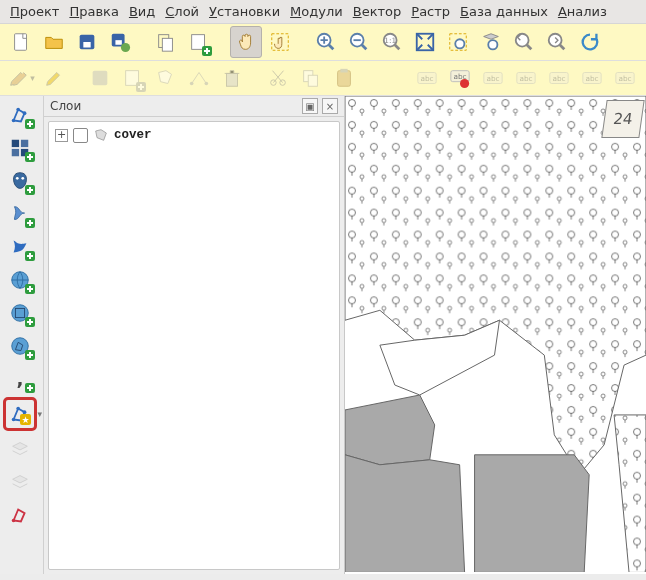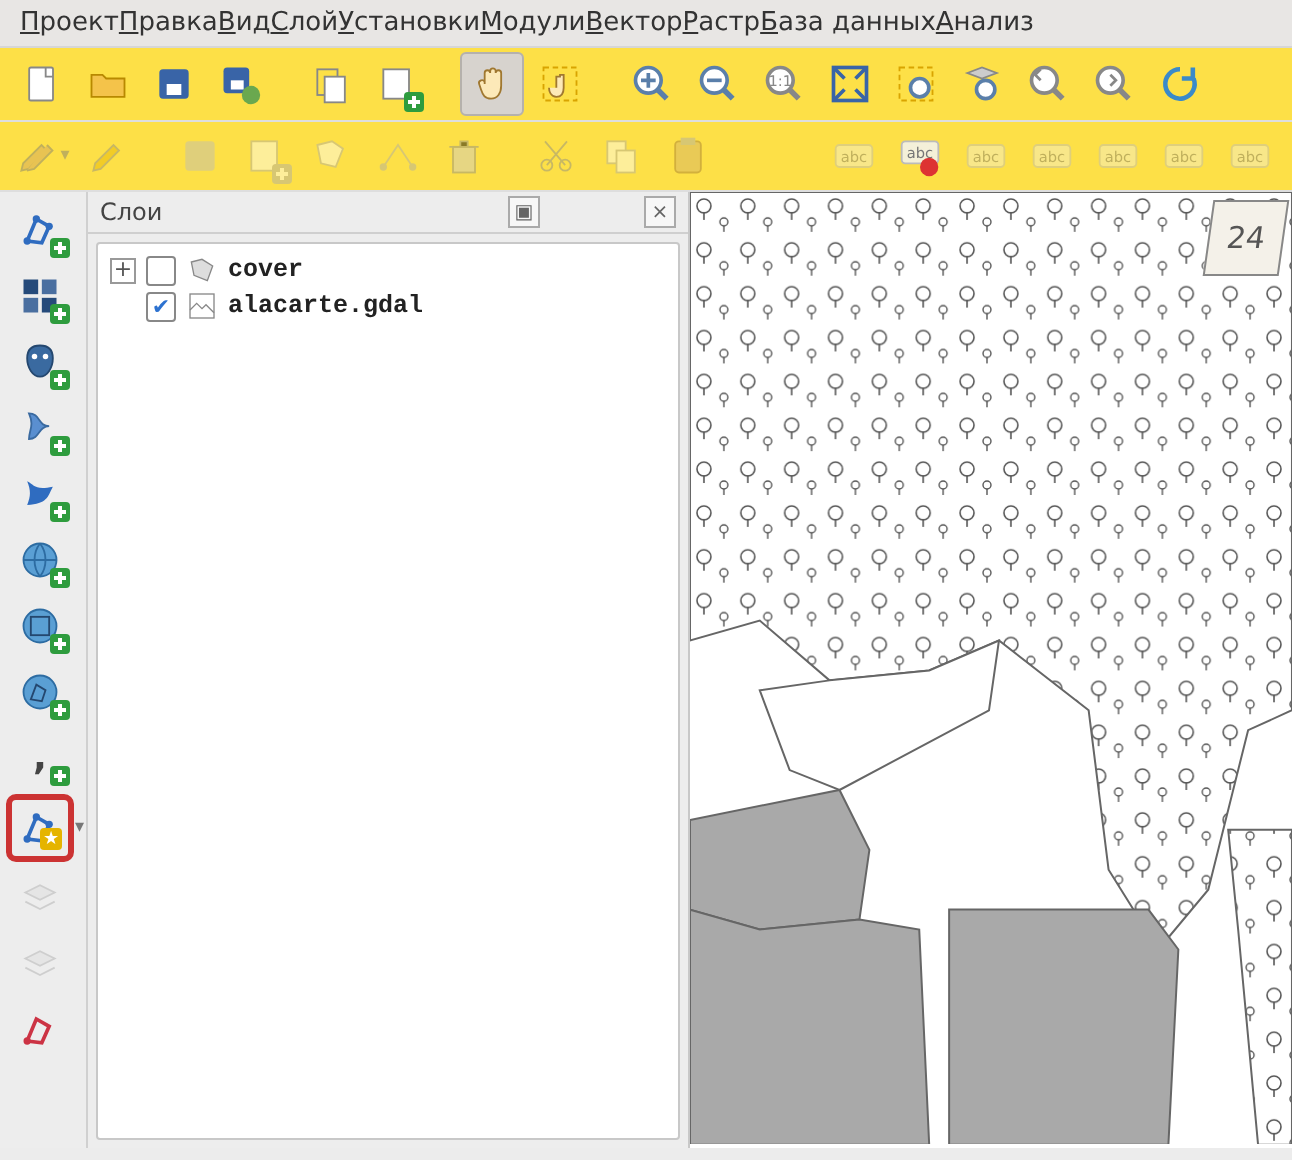--- a/index.html
+++ b/index.html
@@ -13,27 +13,27 @@
     --yellow:#e5b400;
   }
   html,body{margin:0;padding:0;height:100%;}
   body{
     width:646px;height:580px;overflow:hidden;
     font-family:"DejaVu Sans","Segoe UI",sans-serif;
     font-size:12px;color:#222;background:var(--bg);
   }
   
   .menubar{
-    display:flex;padding:4px 10px;background:#e8e6e4;border-bottom:1px solid #d6d6d6;
+    display:flex;gap:10px;padding:4px 10px;background:#e8e6e4;border-bottom:1px solid #d6d6d6;
   }
   .menu-item{cursor:default;color:var(--menu-color);font-size:13px;}
   .menu-item span.u{text-decoration:underline;}
   
   .tb-row{
-    display:flex;align-items:center;gap:3px;padding:2px 6px;border-bottom:1px solid #dedede;background:#fde047;
+    display:flex;align-items:center;gap:3px;padding:2px 6px;border-bottom:1px solid #dedede;background:#fef9c3;
   }
   .btn{
     width:30px;height:30px;display:flex;align-items:center;justify-content:center;
     border-radius:3px;position:relative;
   }
   .btn.pressed{background:#d7d3ce;border:1px solid #b5b1ac;}
   .sep{width:10px;}
   .mini-plus{position:absolute;right:2px;bottom:1px;width:10px;height:10px;border-radius:2px;background:var(--green);}
   .mini-plus:before,.mini-plus:after{content:"";position:absolute;background:#fff;}
   .mini-plus:before{left:4px;top:2px;width:2px;height:6px;}
@@ -43,21 +43,21 @@
   .body{
     display:grid;grid-template-columns:44px 300px 1fr;height:478px;
   }
   .sidebar{background:#ededed;border-right:1px solid #d0d0d0;display:flex;flex-direction:column;gap:3px;padding:4px 3px;}
   .sbtn{width:34px;height:30px;display:flex;align-items:center;justify-content:center;position:relative;border-radius:3px;}
   .sbtn.highlight{border:3px solid var(--accent);border-radius:5px;height:34px;box-sizing:border-box;}
   .dropdown-ind{font-size:9px;color:#777;margin-left:1px;}
   
   .layers-panel{background:#ededed;display:flex;flex-direction:column;}
   .layers-head{
-    display:flex;align-items:center;padding:2px 6px;border-bottom:1px solid #cfcfcf;gap:48px;
+    display:flex;align-items:center;padding:2px 6px;border-bottom:1px solid #cfcfcf;
   }
   .layers-title{flex:1;font-size:12px;color:#444;}
   .hbtn{width:14px;height:14px;margin-left:4px;border:1px solid #aaa;display:flex;align-items:center;justify-content:center;font-size:10px;color:#666;background:#f7f7f7;}
   .layers-tree{flex:1;background:#fff;border:1px solid #c8c8c8;border-radius:2px;margin:4px;padding:4px 2px;}
   .tree-row{display:flex;align-items:center;gap:5px;padding:1px 2px 1px 4px;}
   .tree-row.child{padding-left:22px;}
   .expander{width:11px;height:11px;border:1px solid #999;font-size:11px;line-height:9px;text-align:center;color:#555;}
   .chk{width:13px;height:13px;border:1px solid #888;border-radius:2px;display:flex;align-items:center;justify-content:center;font-size:11px;color:#2d72d0;background:#fff;}
   .chk.checked:before{content:"✔";font-size:11px;color:#2d72d0;}
   .ly-label{font-weight:bold;font-size:12.5px;font-family:Liberation Mono, monospace;}
@@ -410,28 +410,20 @@
     </div>
     <div class="layers-tree">
       <div class="tree-row">
         <span class="expander">+</span>
         <span class="chk"></span>
         <svg class="icon" style="width:16px;height:16px" viewBox="0 0 24 24">
             <polygon points="4,6 12,4 20,9 16,20 6,16" fill="#ddd" stroke="#888"></polygon>
           </svg>
         <span class="ly-label">cover</span>
       </div>
-      <div class="tree-row child">
-        <span class="chk checked"></span>
-        <svg class="icon" style="width:16px;height:16px" viewBox="0 0 24 24">
-            <rect x="3" y="3" width="18" height="18" fill="#fff" stroke="#888"></rect>
-            <path d="M3 15l5-5 4 4 3-3 6 6" fill="none" stroke="#888"></path>
-          </svg>
-        <span class="ly-label">alacarte.gdal</span>
-      </div>
     </div>
   </div>
 
   <div class="canvas">
     <svg viewBox="0 0 302 478" preserveAspectRatio="none">
       <defs>
         <pattern id="trees" width="22" height="22" patternUnits="userSpaceOnUse">
           <circle cx="7" cy="7" r="3.5" fill="none" stroke="#555" stroke-width="0.8"></circle>
           <path d="M7 10v4" stroke="#555" stroke-width="0.8"></path>
           <circle cx="17" cy="15" r="2" fill="none" stroke="#555" stroke-width="0.7"></circle>

